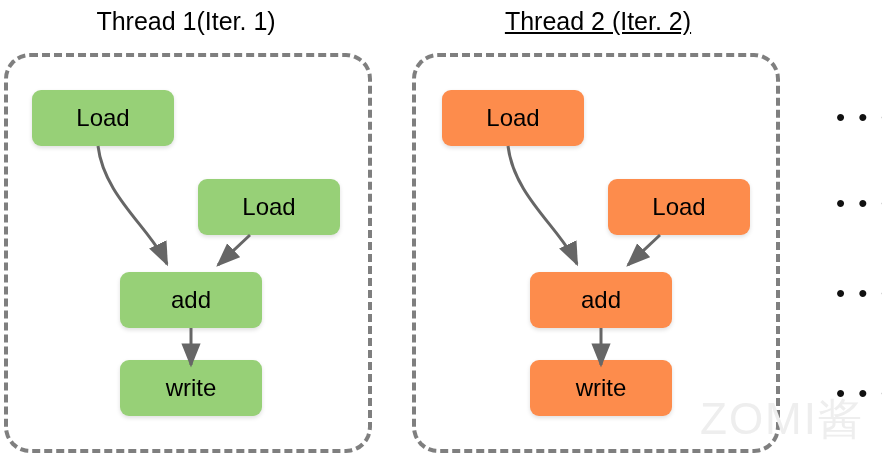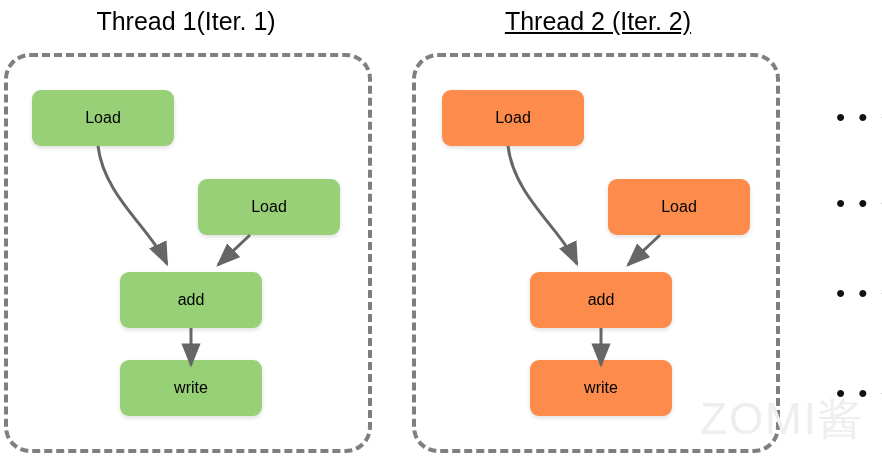--- a/index.html
+++ b/index.html
@@ -49,21 +49,21 @@
   #panel-thread-2 { left: 412px; top: 53px; width: 368px; height: 400px; }
 
   
   .node {
     position: absolute;
     box-sizing: border-box;
     border-radius: 9px;
     display: flex;
     align-items: center;
     justify-content: center;
-    font-size: 16px;
+    font-size: 24px;
     color: #000000;
     box-shadow: 0 2px 4px rgba(0,0,0,0.13);
     user-select: none;
   }
   .node.green  { background: #97d077; }
   .node.orange { background: #fd8c4c; }
 
   
   .n-load-a  { left: 32px;  top: 90px;  width: 142px; height: 56px; }
   .n-load-b  { left: 198px; top: 179px; width: 142px; height: 56px; }

